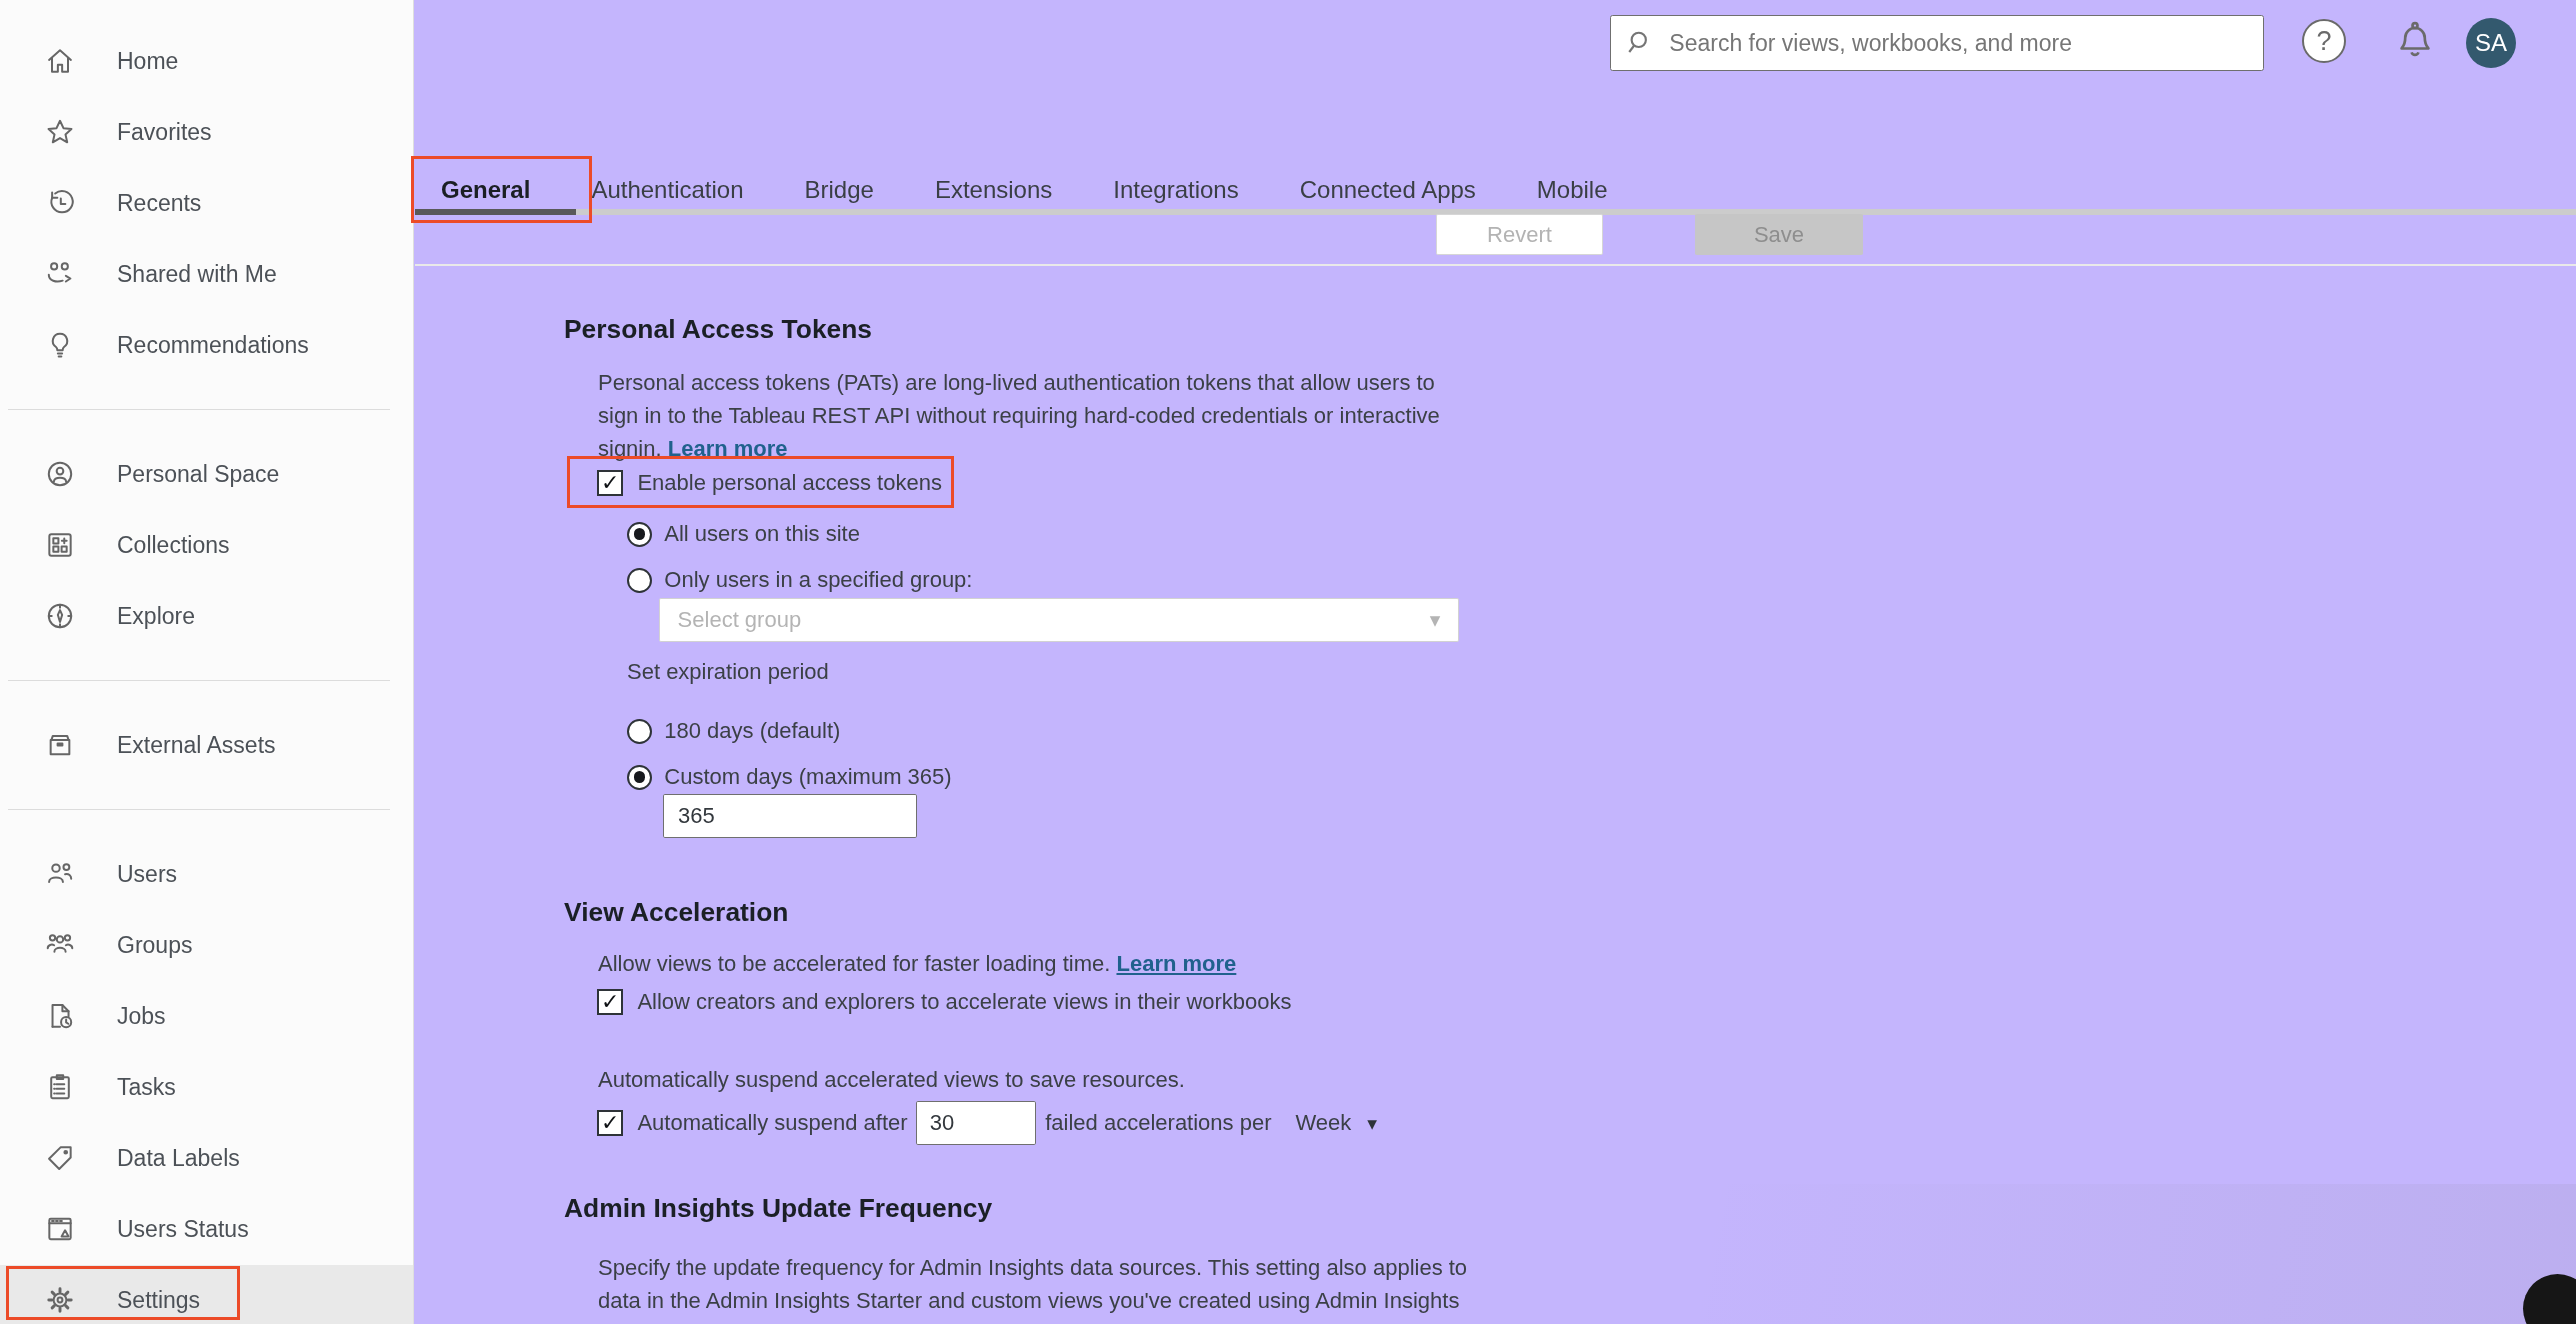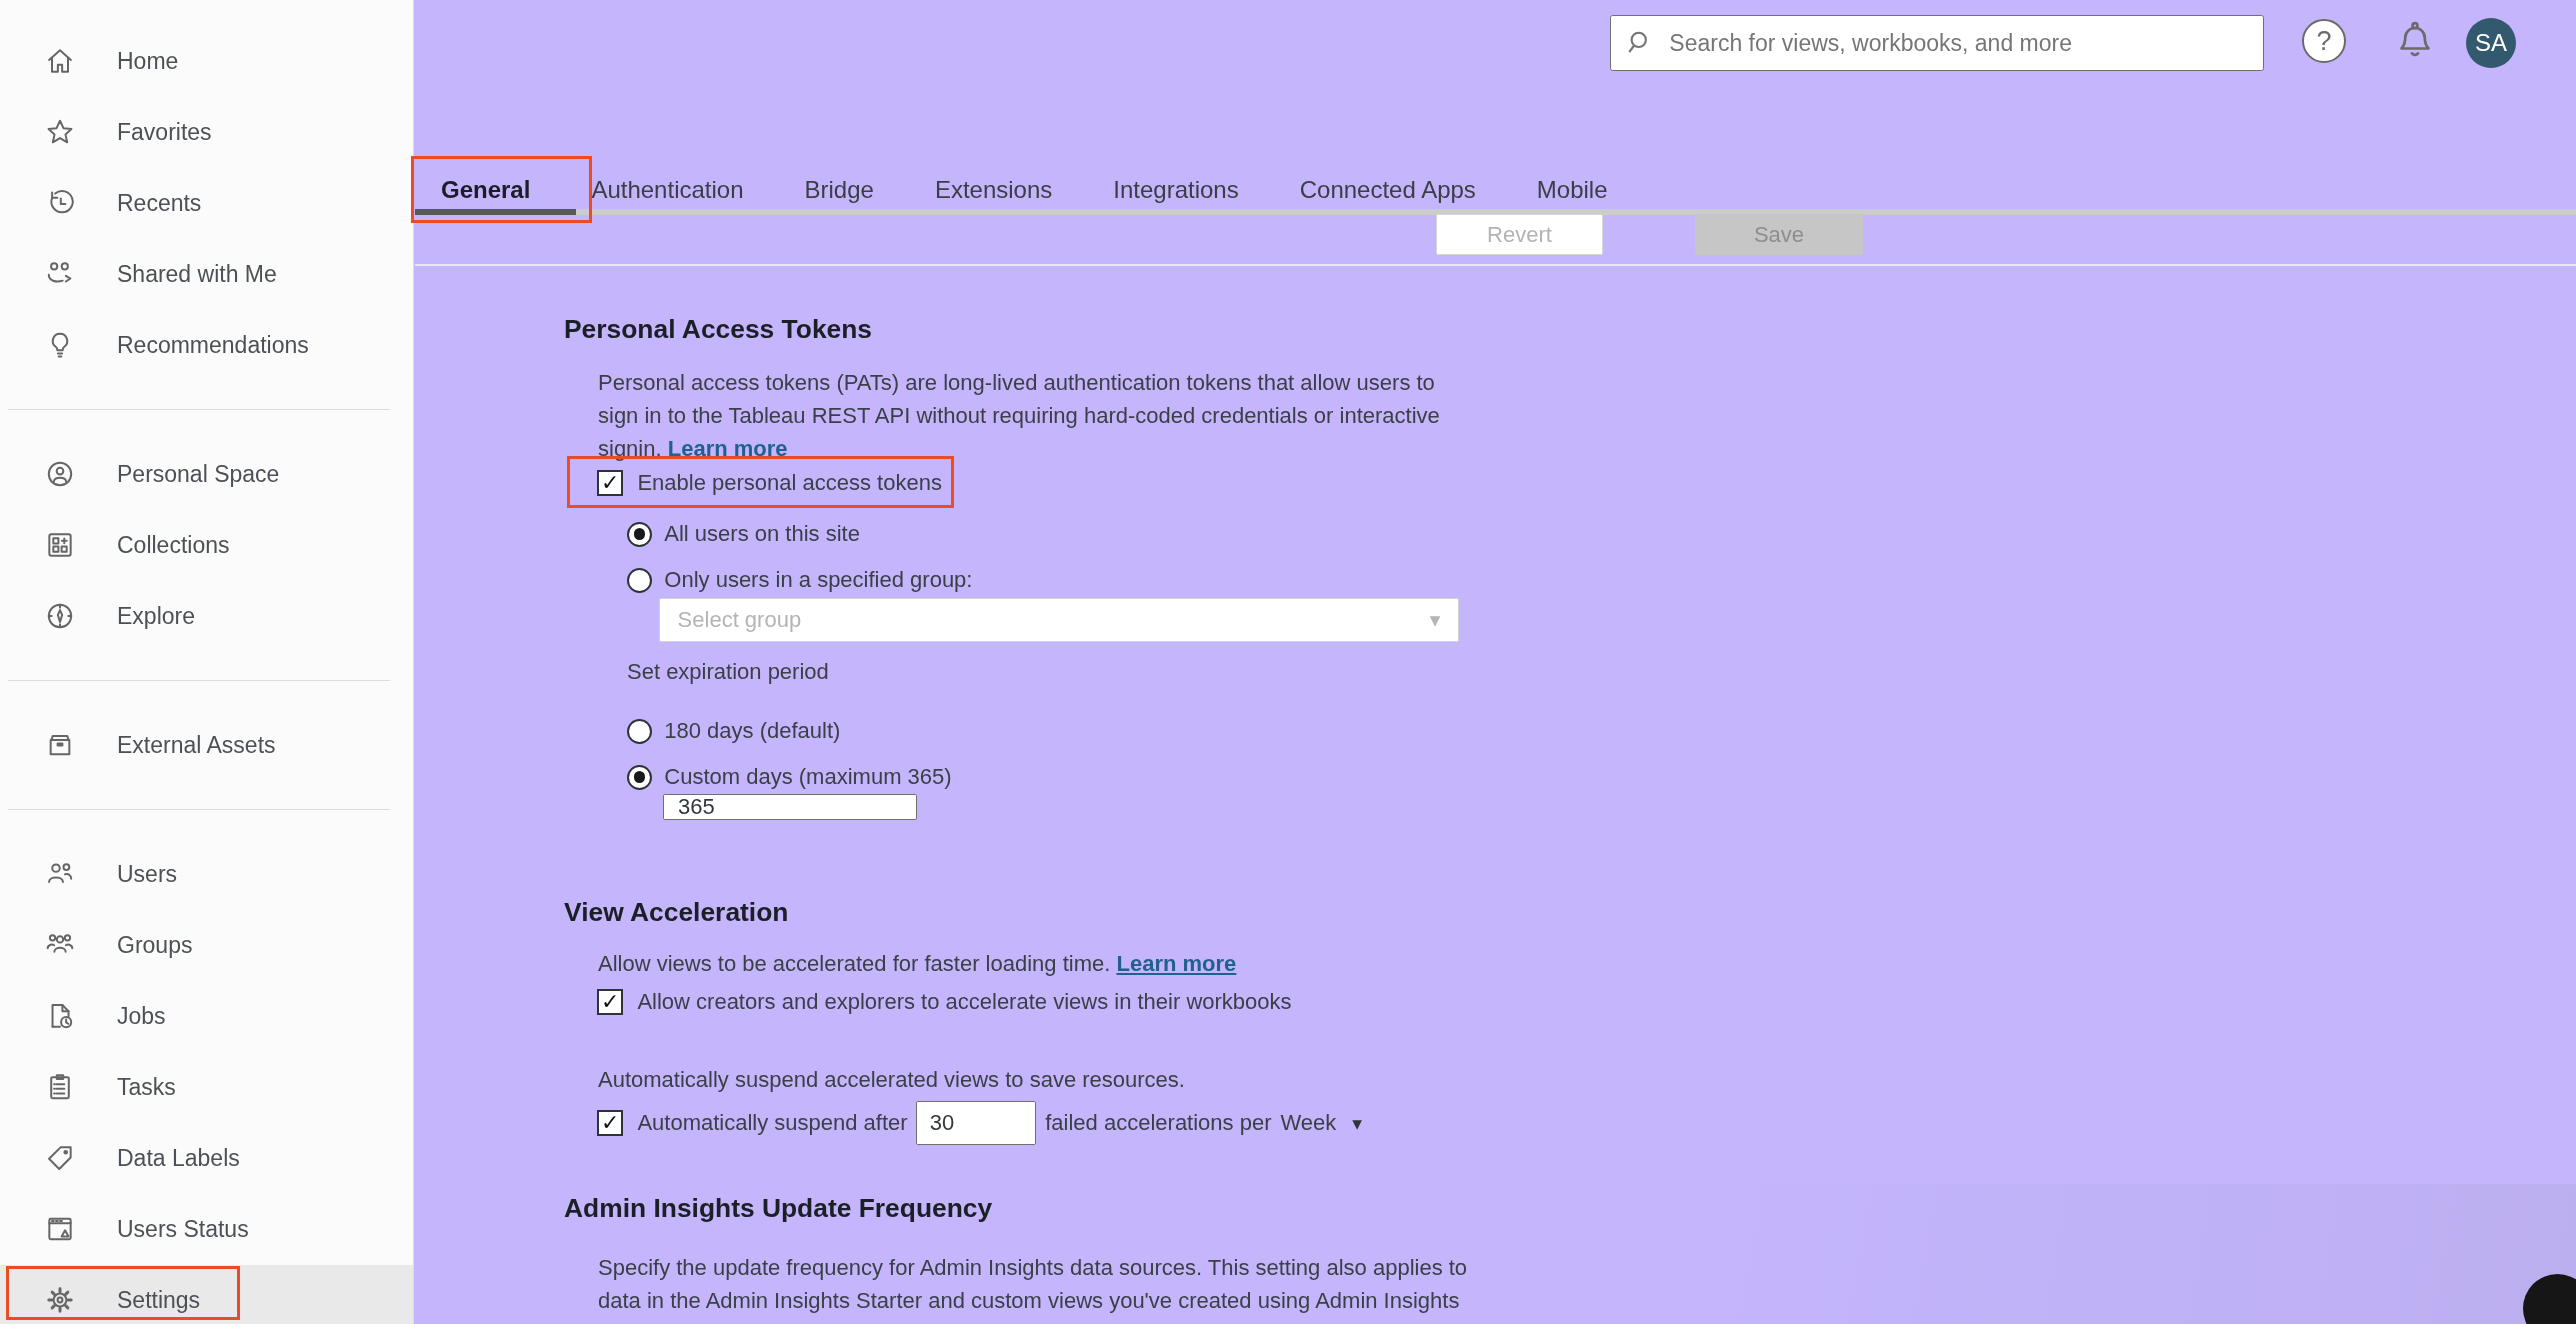--- a/index.html
+++ b/index.html
@@ -68,31 +68,31 @@
   #pat-all-users-row{left:627px;top:521px;gap:12.3px;}
   #pat-group-row{left:627px;top:567px;gap:12.3px;}
   #group-select{position:absolute;left:659px;top:598px;width:800px;height:44px;border:1.8px solid #d2d2d2;
                 border-radius:1.8px;box-sizing:border-box;display:flex;align-items:center;
                 justify-content:space-between;padding:0 17.6px;background:#fff;}
   #group-select .ph{font-size:22px;color:#b4b4b4;}
   #group-select .caret{color:#b4b4b4;font-size:21px;}
   #expiration-label{position:absolute;left:627px;top:659px;}
   #pat-180-row{left:627px;top:718px;gap:12.3px;}
   #pat-custom-row{left:627px;top:764px;gap:12.3px;}
-  #custom-days-input{position:absolute;left:663px;top:794px;width:254px;height:26px;
+  #custom-days-input{position:absolute;left:663px;top:794px;width:254px;height:44px;
                      border:1.8px solid #6f6f6f;border-radius:1.8px;font-size:22px;color:#33383d;
                      padding:0 0 0 14px;box-sizing:border-box;font-family:inherit;outline:none;}
   #va-desc{position:absolute;left:598px;top:925px;white-space:nowrap;}
   #va-allow-row{left:597px;top:989px;gap:14px;}
   #va-suspend-info{position:absolute;left:598px;top:1063px;}
   #va-suspend-row{left:597px;top:1101px;}
   #suspend-count-input{width:120px;height:44px;border:1.8px solid #6f6f6f;border-radius:1.8px;
                        font-size:22px;color:#33383d;padding:0 0 0 12.3px;box-sizing:border-box;
                        font-family:inherit;outline:none;margin:0 8.8px;}
-  #week-select{display:flex;align-items:center;margin-left:9px;gap:16px;cursor:pointer;}
+  #week-select{display:flex;align-items:center;margin-left:24px;gap:16px;cursor:pointer;}
   #week-select .caret{font-size:19.4px;color:#2e3338;}
   #ai-desc{position:absolute;left:598px;top:1229px;width:886px;}
 
   .annotation{position:absolute;border:3.5px solid var(--red);box-sizing:border-box;pointer-events:none;}
   #anno-general{left:411px;top:156px;width:181px;height:67px;}
   #anno-enable{left:567px;top:456px;width:387px;height:52px;}
   #anno-settings{left:6.2px;top:1266px;width:234px;height:54px;}
 
   #bottom-fade{position:absolute;left:1322px;bottom:0;right:0;height:141px;pointer-events:none;
                background:linear-gradient(100deg,rgba(120,120,120,0) 30%,rgba(120,120,120,0.10));}

